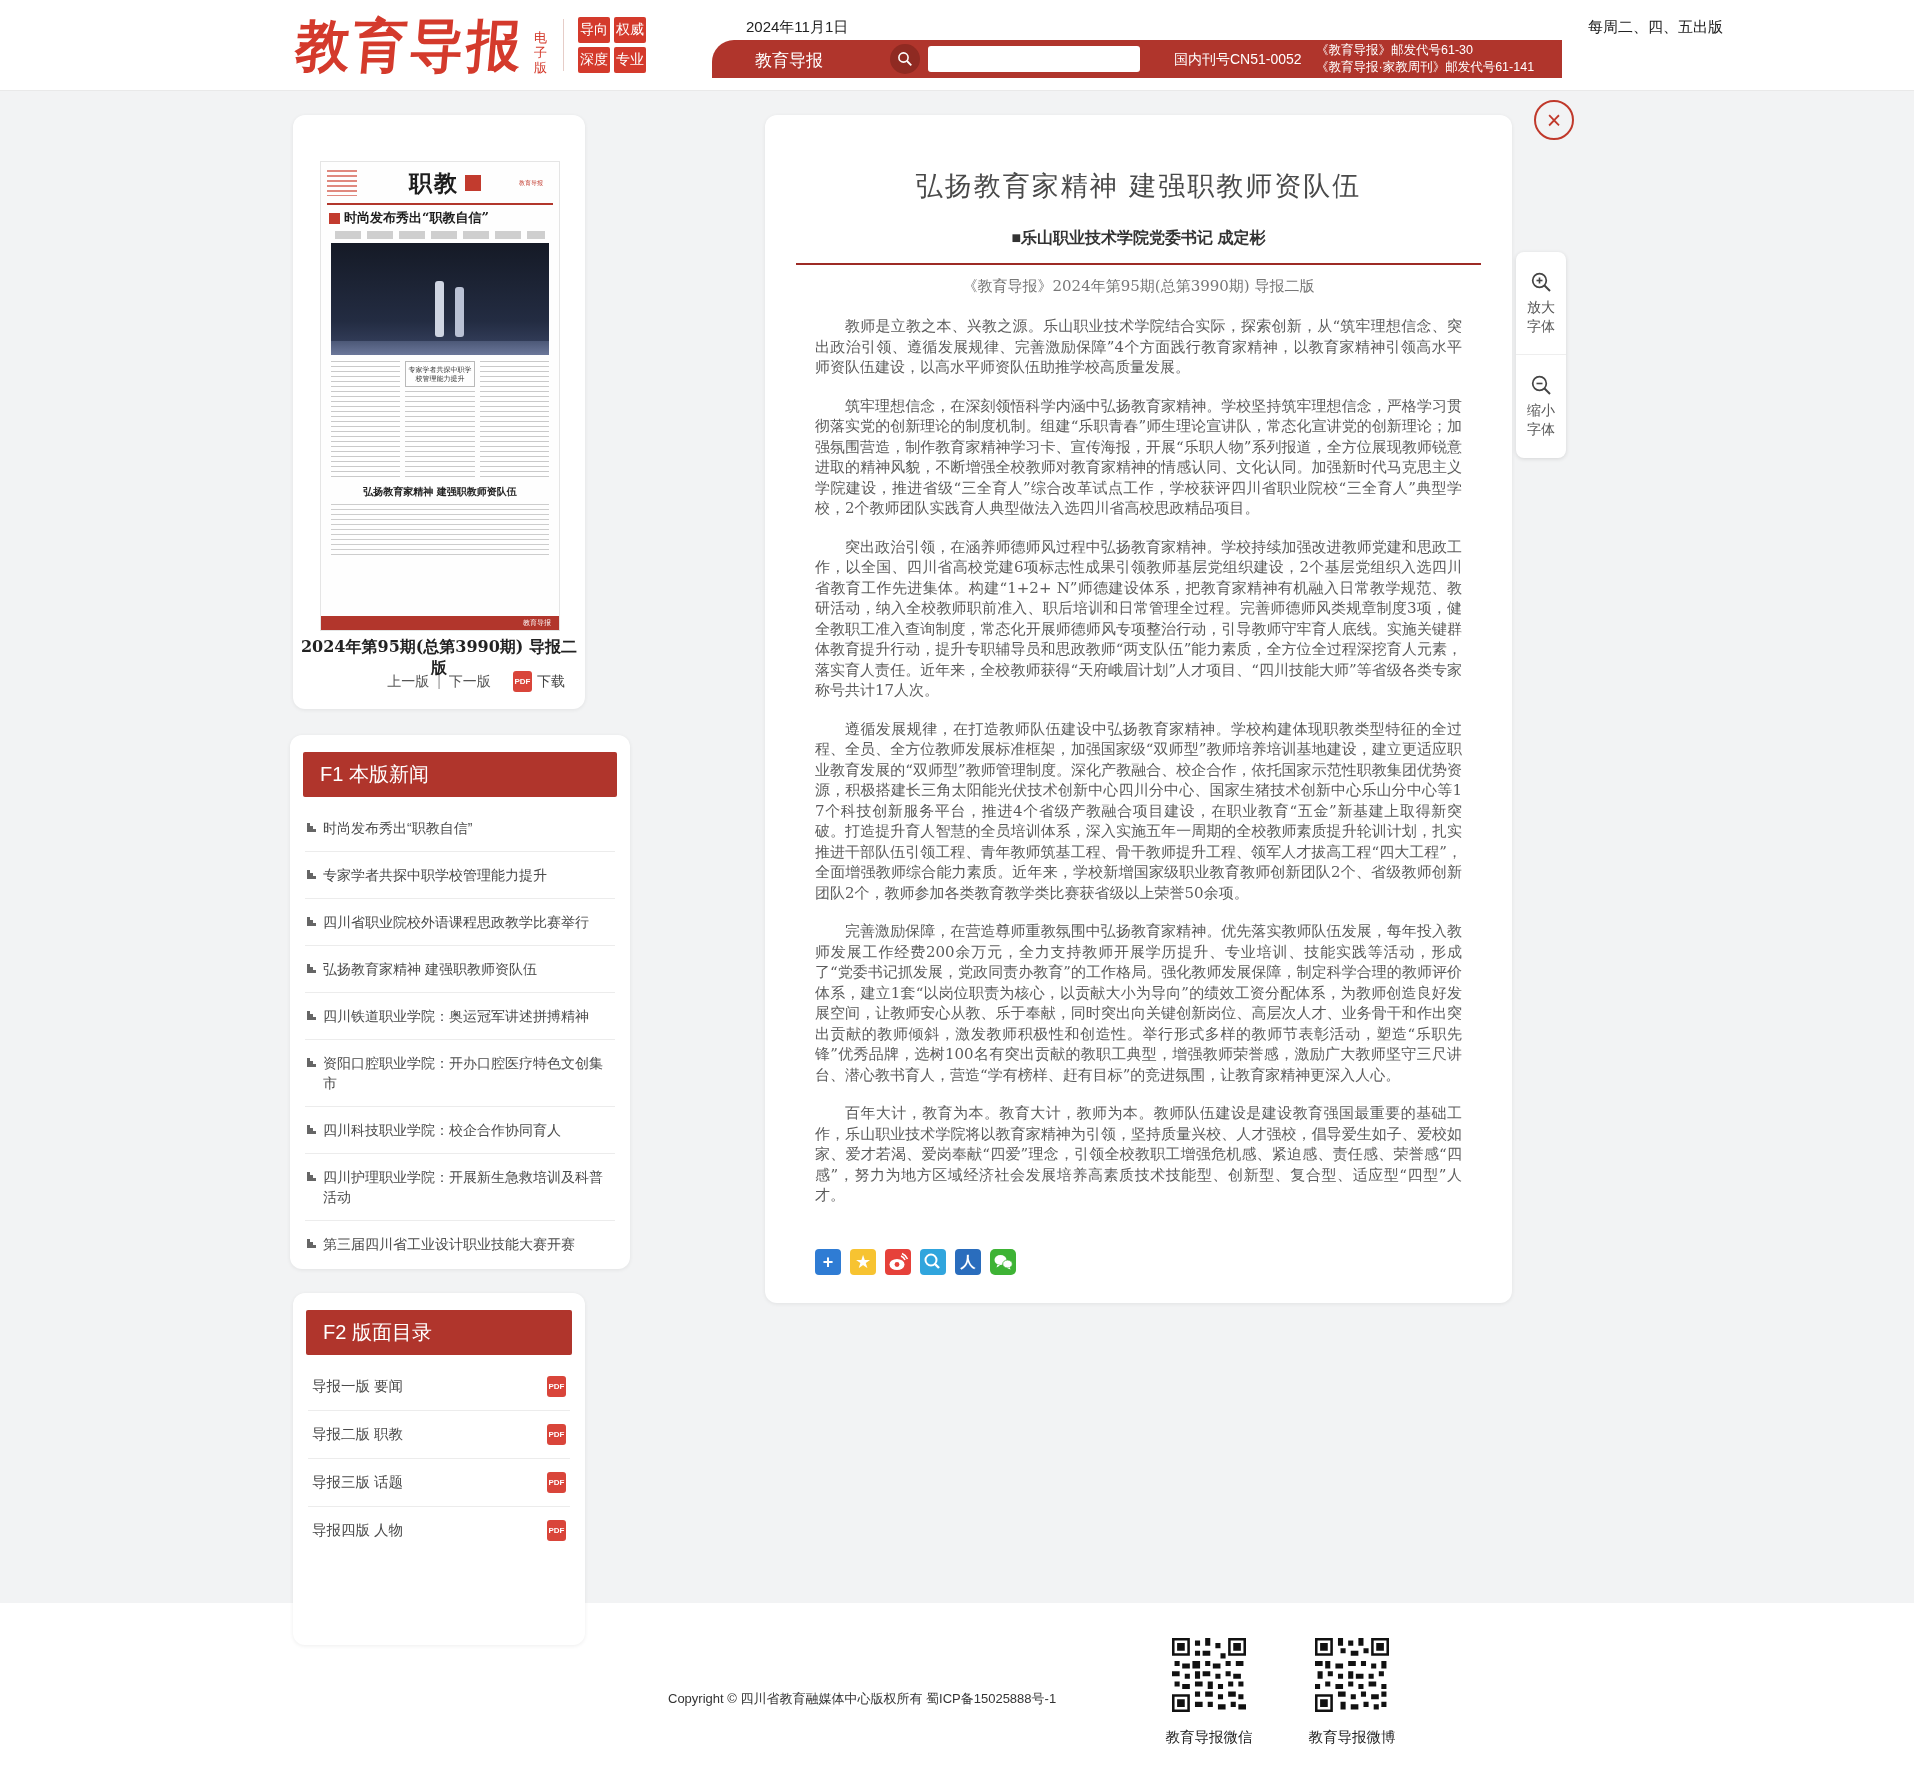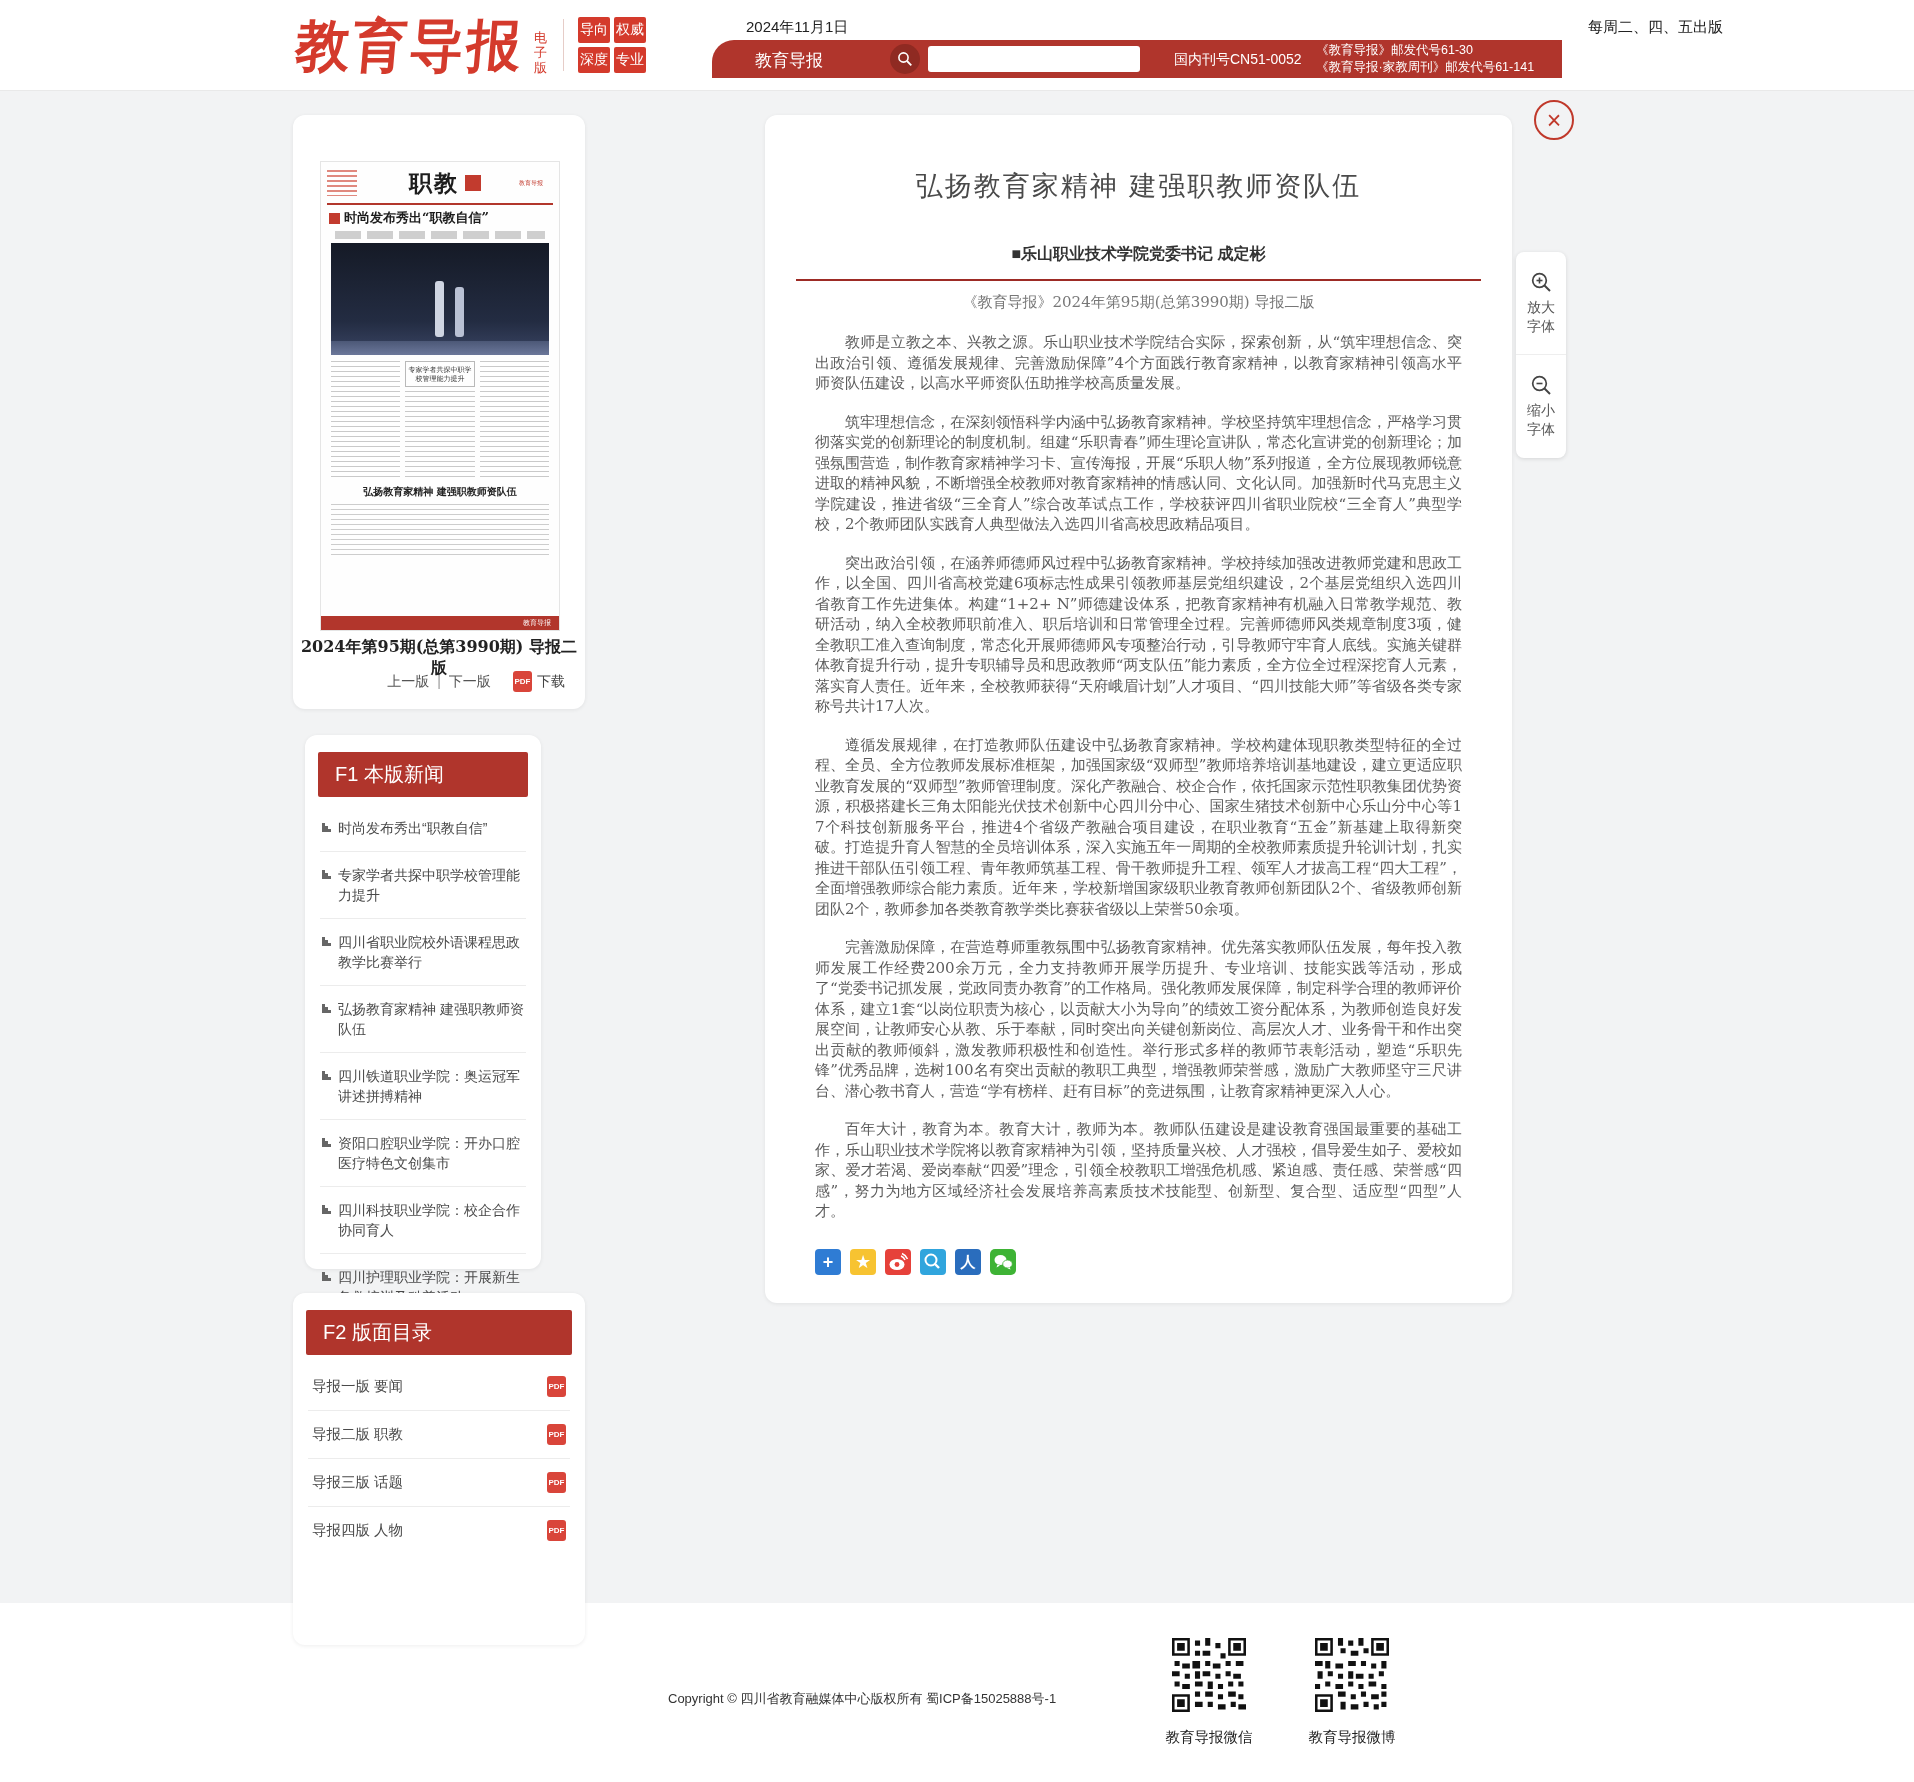--- a/index.html
+++ b/index.html
@@ -23,21 +23,21 @@
   .nav-title{position:absolute;left:43px;top:9px;font-size:17px;}
   .search-circle{position:absolute;left:178px;top:4px;width:30px;height:30px;border-radius:50%;background:#8f2a22;
                  display:flex;align-items:center;justify-content:center;cursor:pointer;}
   .search-input{position:absolute;left:216px;top:6px;width:212px;height:26px;border:none;border-radius:3px;background:#fff;outline:none;padding:0 8px;box-sizing:border-box;font-size:13px;}
   .issue-no{position:absolute;left:462px;top:11px;font-size:14px;}
   .postal{position:absolute;left:604px;top:2px;font-size:12.5px;line-height:17px;}
 
   
   .card{position:absolute;background:#fff;border-radius:12px;box-shadow:0 1px 4px rgba(0,0,0,0.07);}
   .card-thumb{left:293px;top:115px;width:292px;height:594px;}
-  .card-news{left:305px;top:735px;width:236px;height:534px;}
+  .card-news{left:290px;top:735px;width:340px;height:534px;}
   .card-dir{left:293px;top:1293px;width:292px;height:352px;}
   .card-article{left:765px;top:115px;width:747px;height:1188px;}
 
   
   .thumb{position:absolute;left:27px;top:46px;width:238px;height:468px;border:1px solid #e5e5e5;background:#fefefe;
          overflow:hidden;cursor:pointer;}
   .t-mast{display:flex;align-items:center;height:38px;padding:2px 6px 0;}
   .t-mast-left{width:30px;height:26px;background:repeating-linear-gradient(to bottom,#e0897f 0 2px,transparent 2px 5px);}
   .t-mast-title{font-family:"DejaVu Serif",serif;font-size:23px;font-weight:bold;color:#1d1d1d;margin-left:52px;letter-spacing:2px;}
   .t-mast-box{width:16px;height:16px;background:#c23b2e;margin-left:6px;}
@@ -79,21 +79,21 @@
   .news-list li:last-child{border-bottom:none;}
   .li-ic{margin-top:5px;flex:none;}
   .dir-list{position:absolute;left:15px;right:15px;top:70px;list-style:none;margin:0;padding:0;}
   .dir-list li{display:flex;align-items:center;justify-content:space-between;padding:13px 4px;
                border-bottom:1px solid #ececec;font-size:14.5px;color:#4a4a4a;cursor:pointer;}
   .dir-list li:last-child{border-bottom:none;}
 
   
   .a-title{margin:53px 50px 0;text-align:center;font-size:27px;font-weight:normal;color:#4a4a4a;
            letter-spacing:2px;font-family:"DejaVu Serif",serif;}
-  .a-author{margin-top:40px;text-align:center;font-size:16px;font-weight:bold;color:#333;}
+  .a-author{margin-top:24px;text-align:center;font-size:16px;font-weight:bold;color:#333;}
   .a-hr{margin:14px 31px 0;border:none;border-top:2px solid #9d2b25;}
   .a-source{margin-top:12px;text-align:center;font-size:15px;color:#777;font-family:"DejaVu Serif",serif;}
   .a-body{margin:20px 50px 0;font-size:15px;line-height:20.5px;color:#5c5c5c;text-align:justify;
           font-family:"DejaVu Serif",serif;word-break:break-all;}
   .a-body p{text-indent:2em;margin:0 0 18px;}
   .share-row{position:absolute;left:50px;bottom:28px;display:flex;gap:9px;}
   .share{width:26px;height:26px;border-radius:4px;display:flex;align-items:center;justify-content:center;
          color:#fff;font-weight:bold;cursor:pointer;flex:none;}
   .sh-plus{background:#2f7cd4;font-size:18px;}
   .sh-qzone{background:#f7c331;font-size:18px;}

